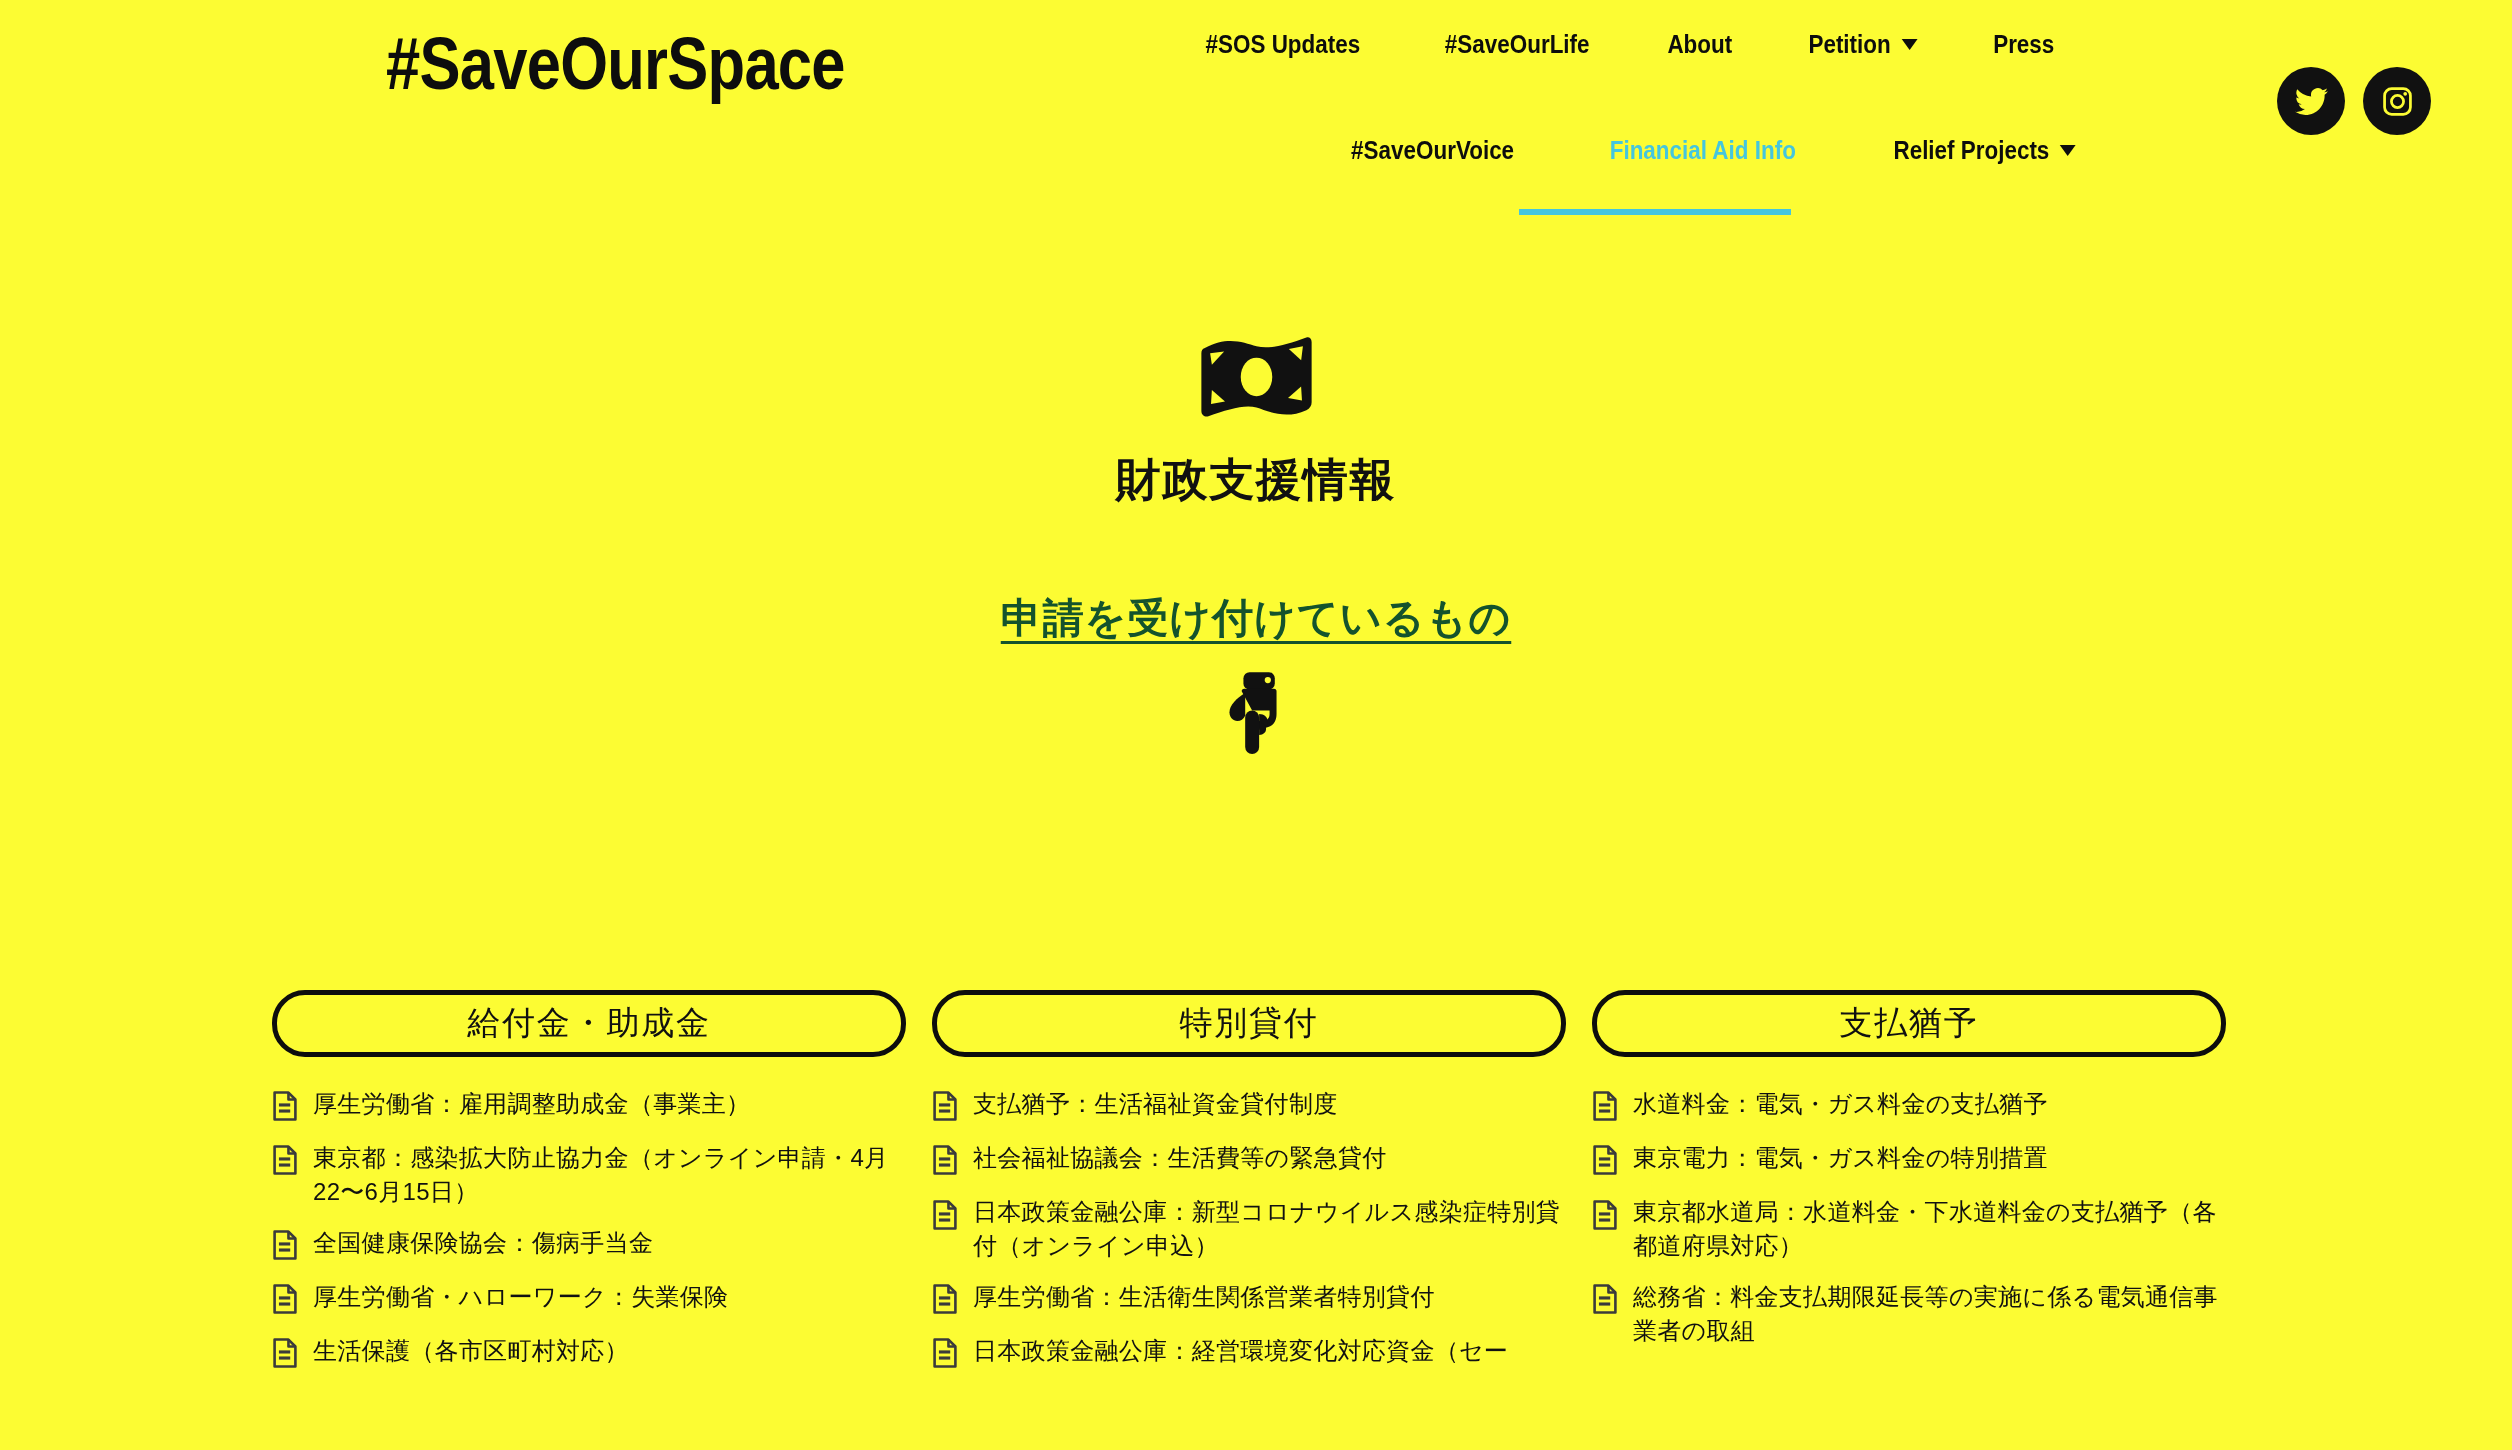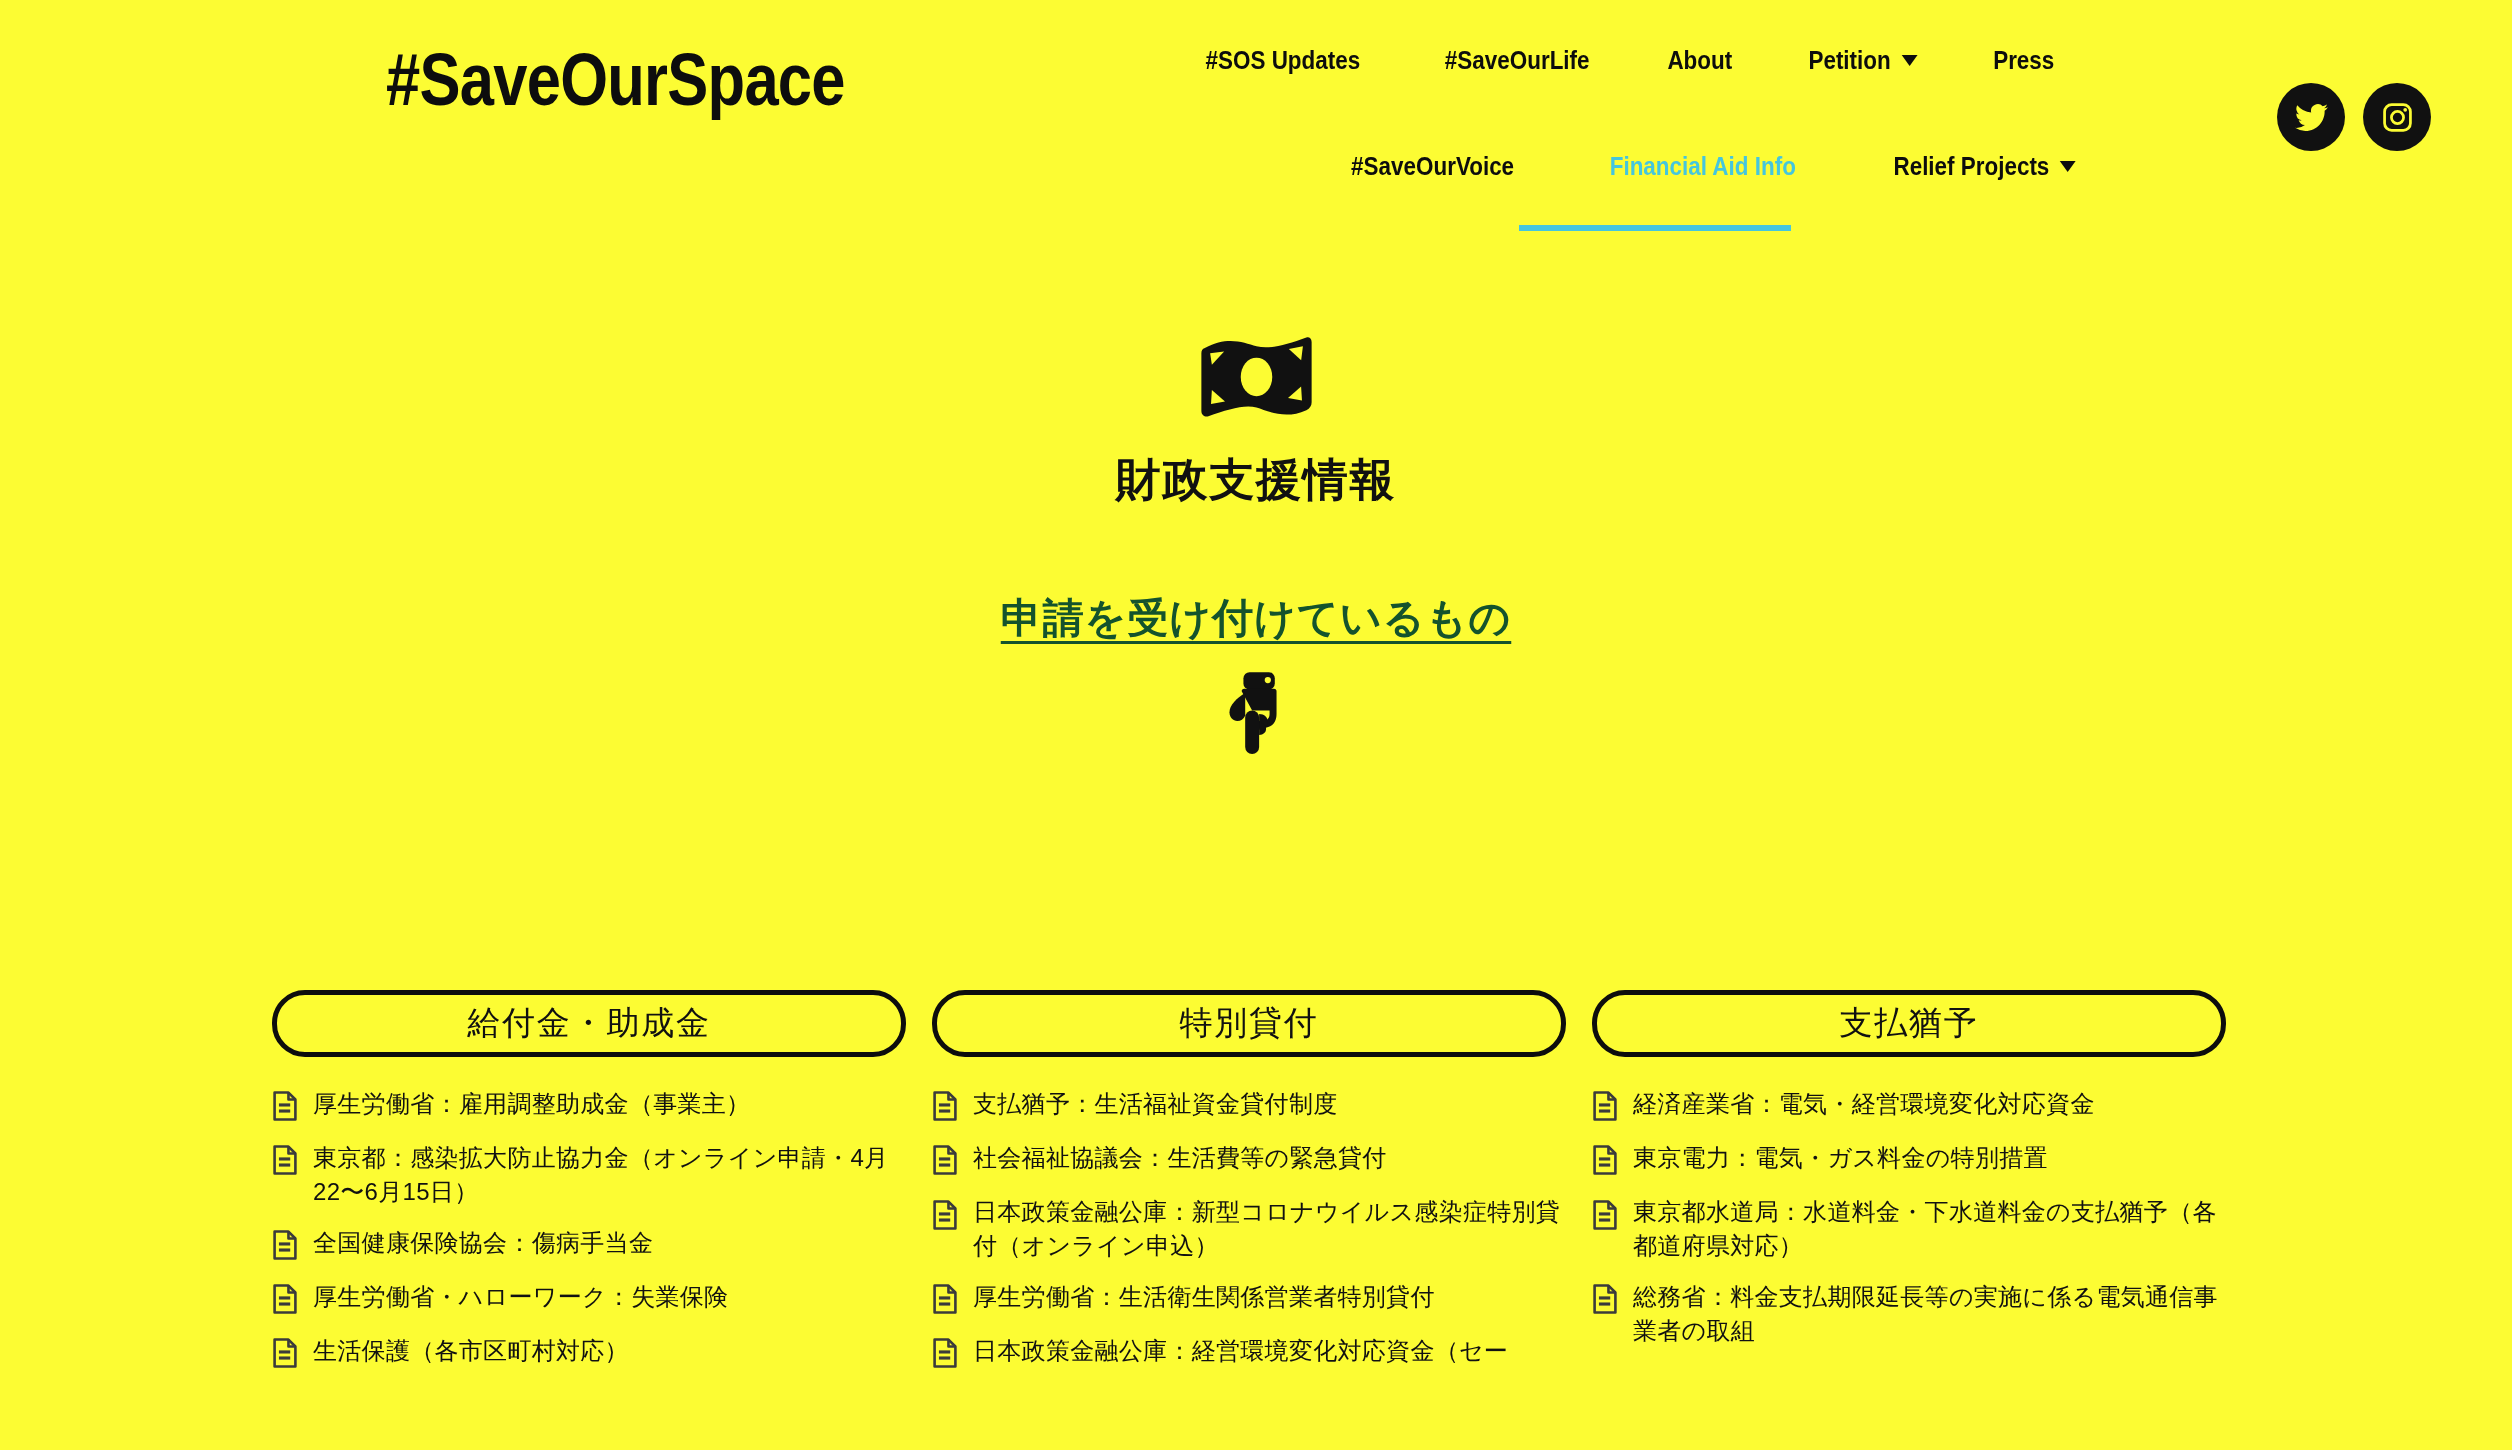--- a/index.html
+++ b/index.html
@@ -13,21 +13,21 @@
     background: #FCFC33;
     font-family: "Liberation Sans", "DejaVu Sans", sans-serif;
     color: #111111;
     overflow: hidden;
     position: relative;
   }
 
   
   #header {
     position: absolute;
-    top: 16px; left: 0;
+    top: 0; left: 0;
     width: 2512px;
     height: 228px;
   }
   #logo {
     position: absolute;
     left: 386px;
     top: 26px;
     font-family: "Liberation Sans Narrow", "Liberation Sans", sans-serif;
     font-weight: 700;
     font-size: 75px;
@@ -375,21 +375,21 @@
     <div class="column">
       <div class="col-header">支払猶予</div>
       <div class="col-list">
         <div class="list-item">
           <span class="doc-icon"><svg width="26" height="30" viewBox="0 0 30 34" aria-hidden="true">
               <path d="M3 1.5 L19 1.5 L27 9.5 L27 32.5 L3 32.5 Z" fill="none" stroke="#3b3b3b" stroke-width="3" stroke-linejoin="round"></path>
               <path d="M19 1.5 L19 9.5 L27 9.5" fill="none" stroke="#3b3b3b" stroke-width="3" stroke-linejoin="round"></path>
               <rect x="8" y="14" width="13" height="3.6" fill="#3b3b3b"></rect>
               <rect x="8" y="21" width="13" height="3.6" fill="#3b3b3b"></rect>
             </svg></span>
-          <span class="item-label">経済産業省：電気・経営環境変化対応資金</span>
+          <span class="item-label">水道料金：電気・ガス料金の支払猶予</span>
         </div>
         <div class="list-item">
           <span class="doc-icon"><svg width="26" height="30" viewBox="0 0 30 34" aria-hidden="true">
               <path d="M3 1.5 L19 1.5 L27 9.5 L27 32.5 L3 32.5 Z" fill="none" stroke="#3b3b3b" stroke-width="3" stroke-linejoin="round"></path>
               <path d="M19 1.5 L19 9.5 L27 9.5" fill="none" stroke="#3b3b3b" stroke-width="3" stroke-linejoin="round"></path>
               <rect x="8" y="14" width="13" height="3.6" fill="#3b3b3b"></rect>
               <rect x="8" y="21" width="13" height="3.6" fill="#3b3b3b"></rect>
             </svg></span>
           <span class="item-label">東京電力：電気・ガス料金の特別措置</span>
         </div>

